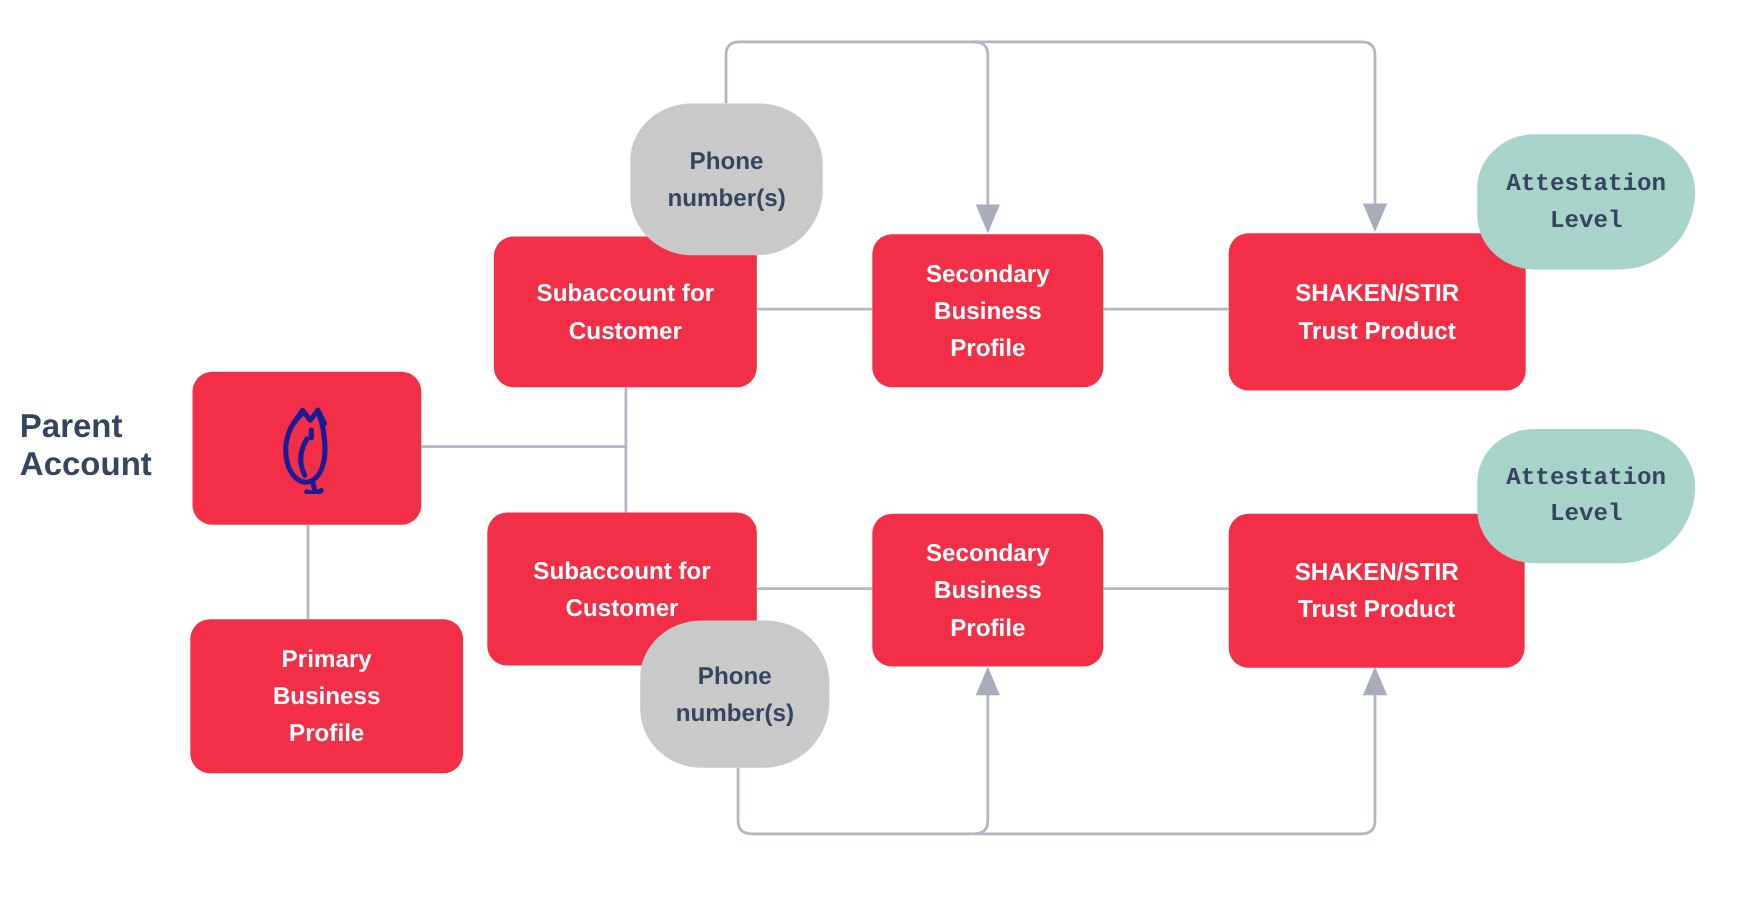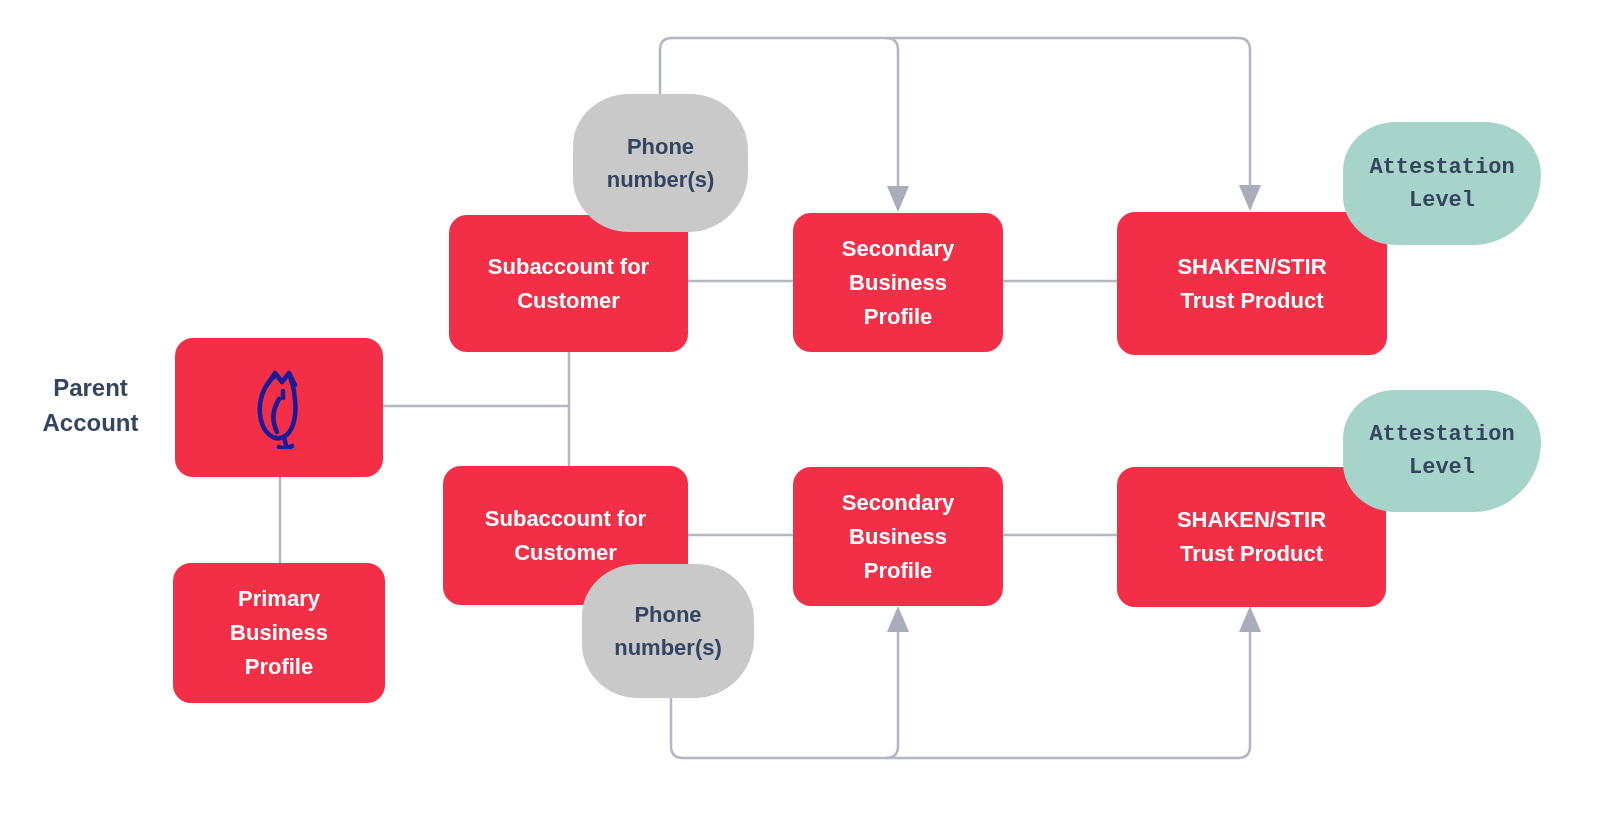--- a/index.html
+++ b/index.html
@@ -14,26 +14,26 @@
     text-align:center;font-weight:bold;white-space:pre-line;box-sizing:border-box;
   }
   .red{
     background:var(--node-red,#F22F46);color:var(--node-text,#fff);
     border-radius:18px;z-index:2;font-size:22px;line-height:34px;
   }
   .blob{z-index:3;font-size:22px;line-height:33px;color:var(--dark-text,#35445f);}
   .gray{background:var(--blob-gray,#c9c9ca);border-radius:56px 58px 60px 56px/52px 56px 60px 54px;}
   .teal{background:var(--blob-teal,#a7d4ca);border-radius:54px 58px 70px 54px/50px 54px 72px 50px;font-family:Liberation Mono, monospace;}
   .side-label{
-    position:absolute;z-index:2;text-align:center;font-weight:bold;
-    color:var(--dark-text,#35445f);font-size:24px;line-height:35px;white-space:pre-line;
+    position:absolute;z-index:2;text-align:left;font-weight:bold;
+    color:var(--dark-text,#35445f);font-size:30px;line-height:35px;white-space:pre-line;
   }
   
   .n-parent        {left:175px;top:338px;width:208px;height:139px;}
-  .n-primary       {left:173px;top:563px;width:212px;height:140px;}
+  .n-primary       {left:173px;top:563px;width:248px;height:140px;}
   .n-sub-top       {left:449px;top:215px;width:239px;height:137px;}
   .n-sec-top       {left:793px;top:213px;width:210px;height:139px;}
   .n-shaken-top    {left:1117px;top:212px;width:270px;height:143px;}
   .n-sub-bot       {left:443px;top:466px;width:245px;height:139px;}
   .n-sec-bot       {left:793px;top:467px;width:210px;height:139px;}
   .n-shaken-bot    {left:1117px;top:467px;width:269px;height:140px;}
   .n-phone-top     {left:573px;top:94px;width:175px;height:138px;}
   .n-phone-bot     {left:582px;top:564px;width:172px;height:134px;}
   .n-attest-top    {left:1343px;top:122px;width:198px;height:123px;}
   .n-attest-bot    {left:1343px;top:390px;width:198px;height:122px;}

